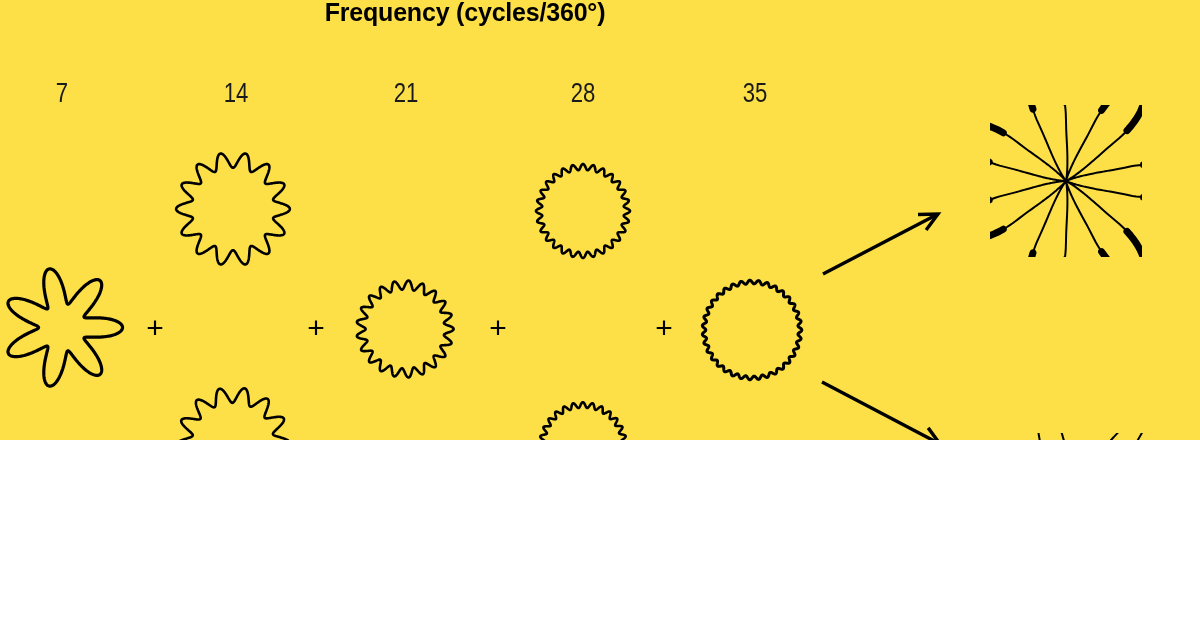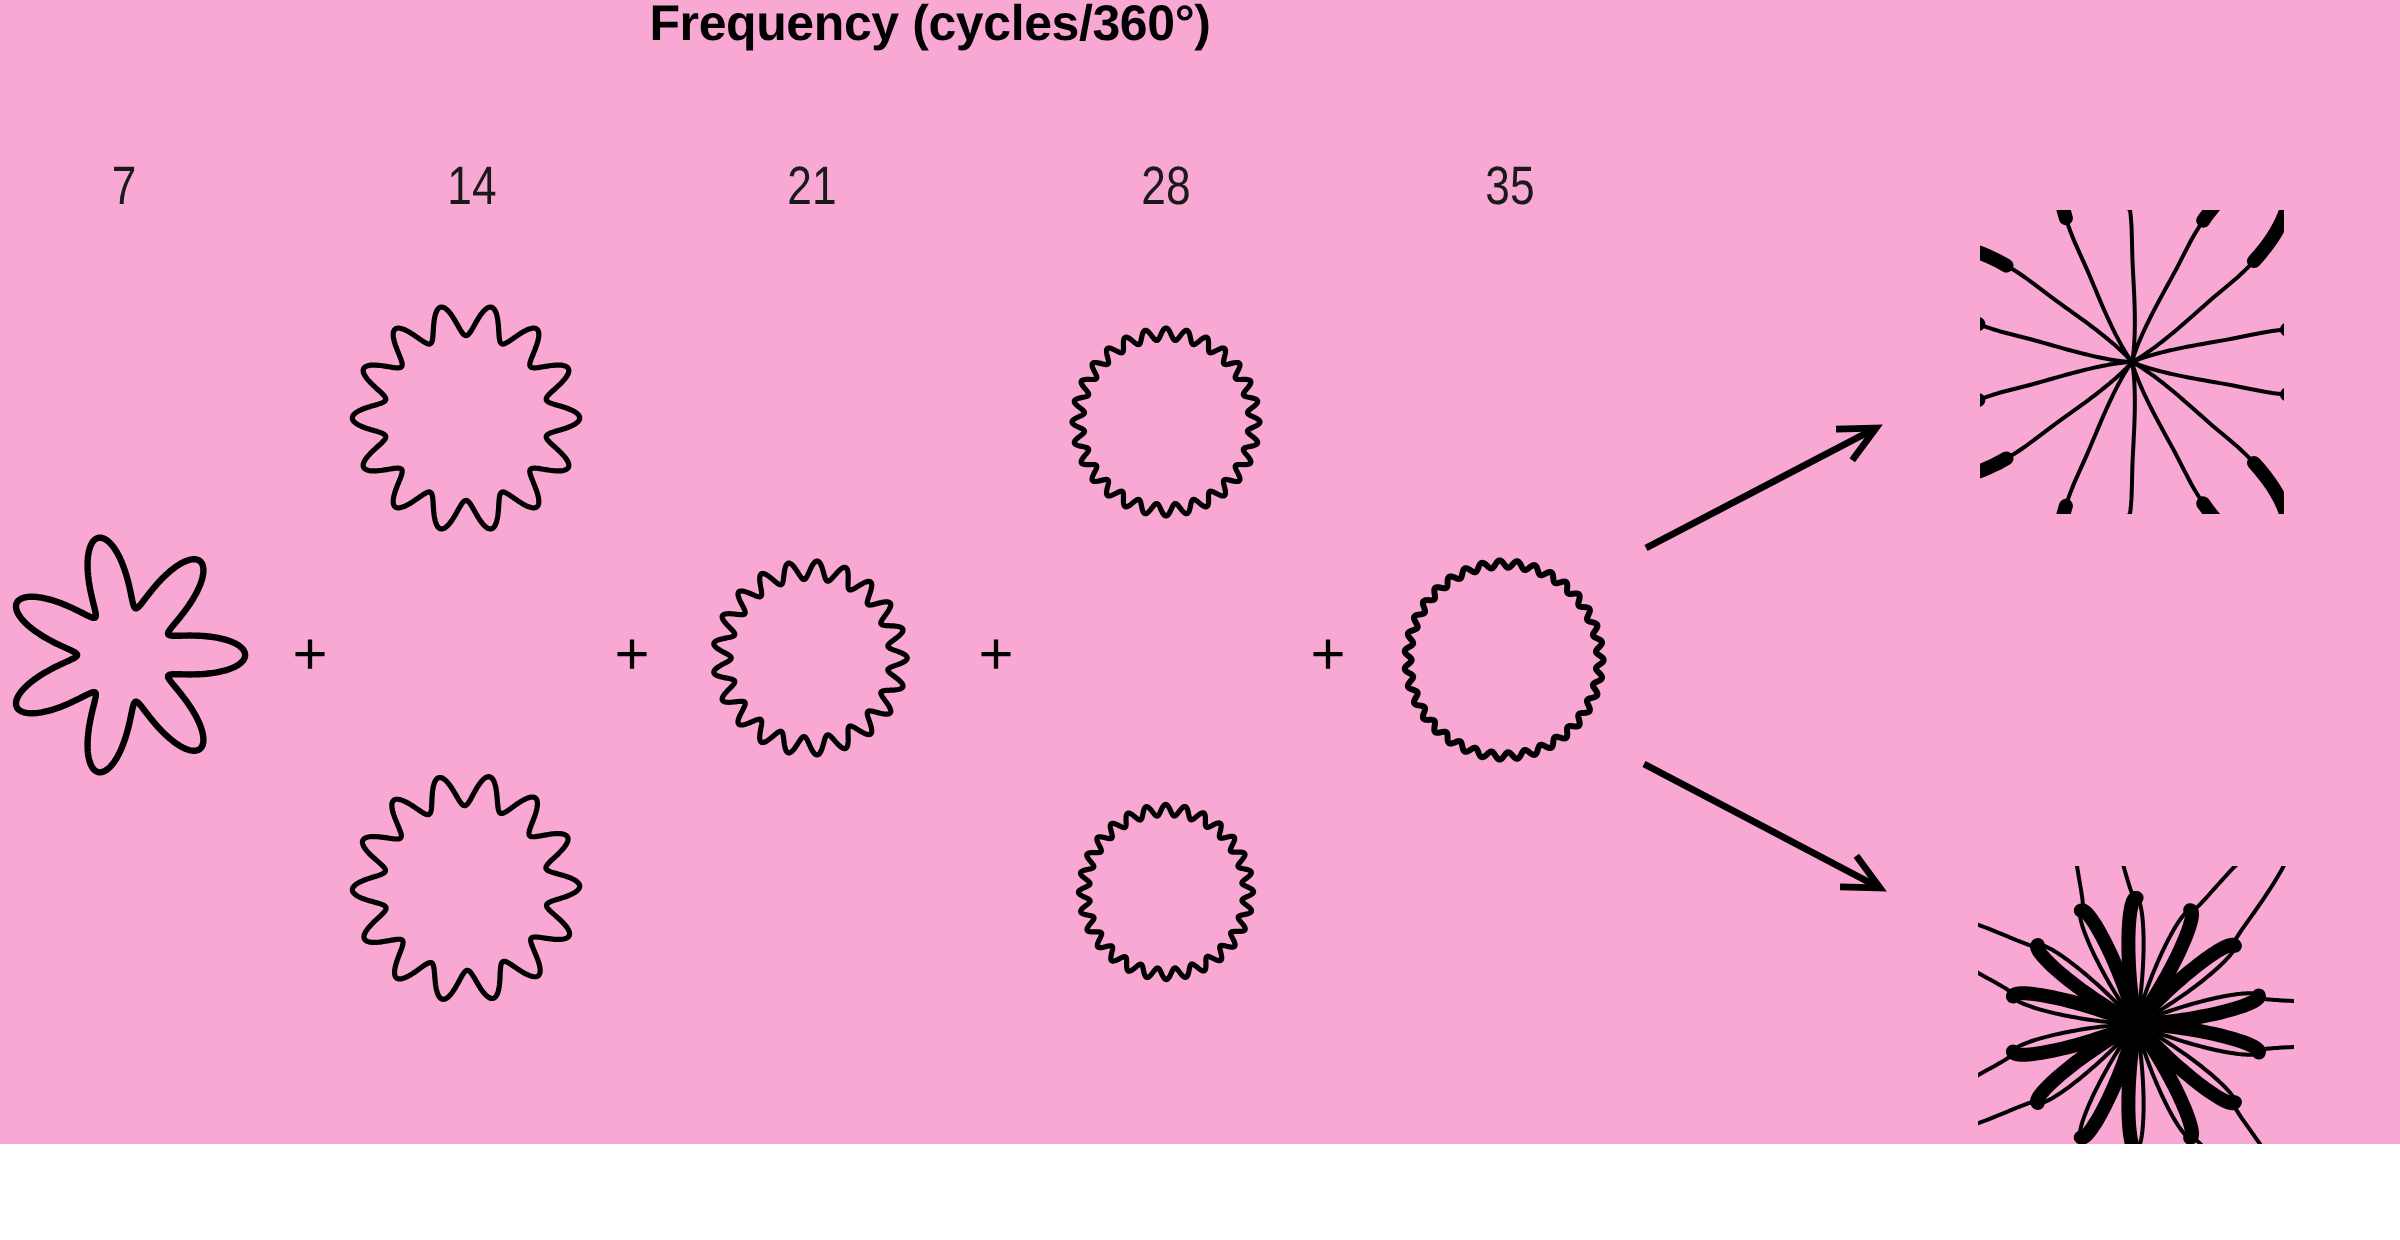--- a/index.html
+++ b/index.html
@@ -8,22 +8,22 @@
     padding: 0;
     background: #ffffff;
   }
   body {
     font-family: "Liberation Sans", sans-serif;
     color: #000000;
   }
   #figure {
     position: relative;
     width: 1200px;
-    height: 572px;
-    background: #f9a8d4;
+    height: 440px;
+    background: #fde047;
     overflow: hidden;
   }
   #figure-title {
     position: absolute;
     left: 0;
     top: -2px;
     width: 930px;
     text-align: center;
     font-family: "Liberation Sans", sans-serif;
     font-weight: bold;

